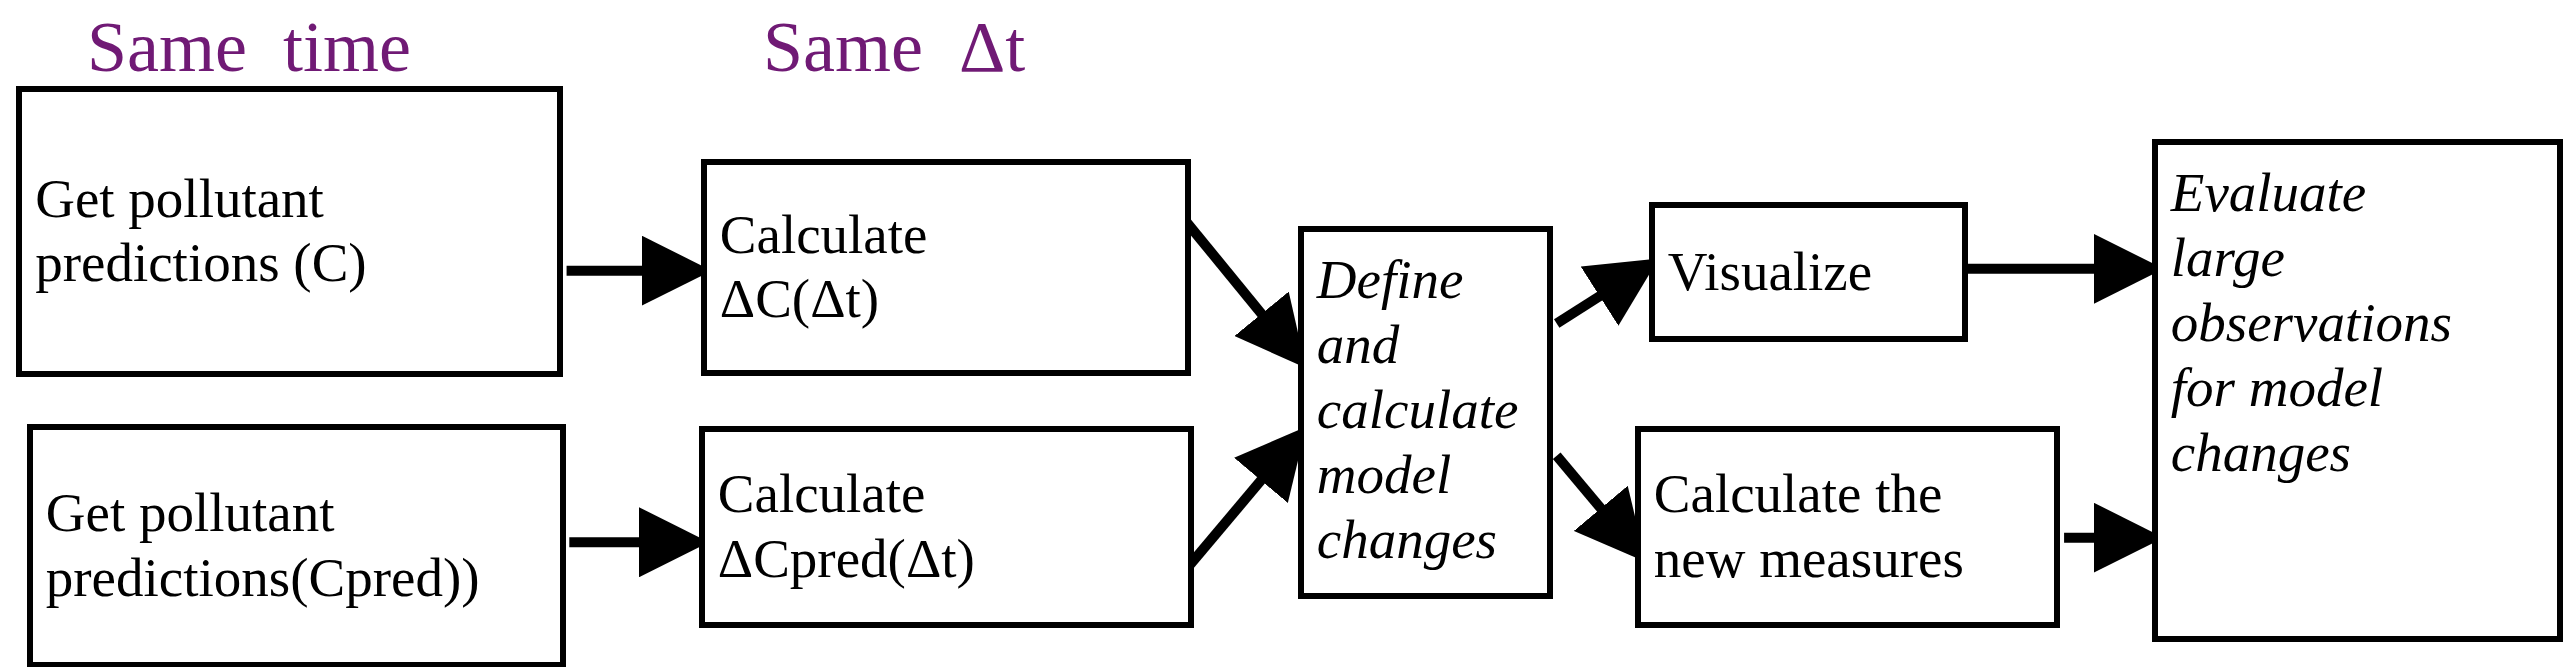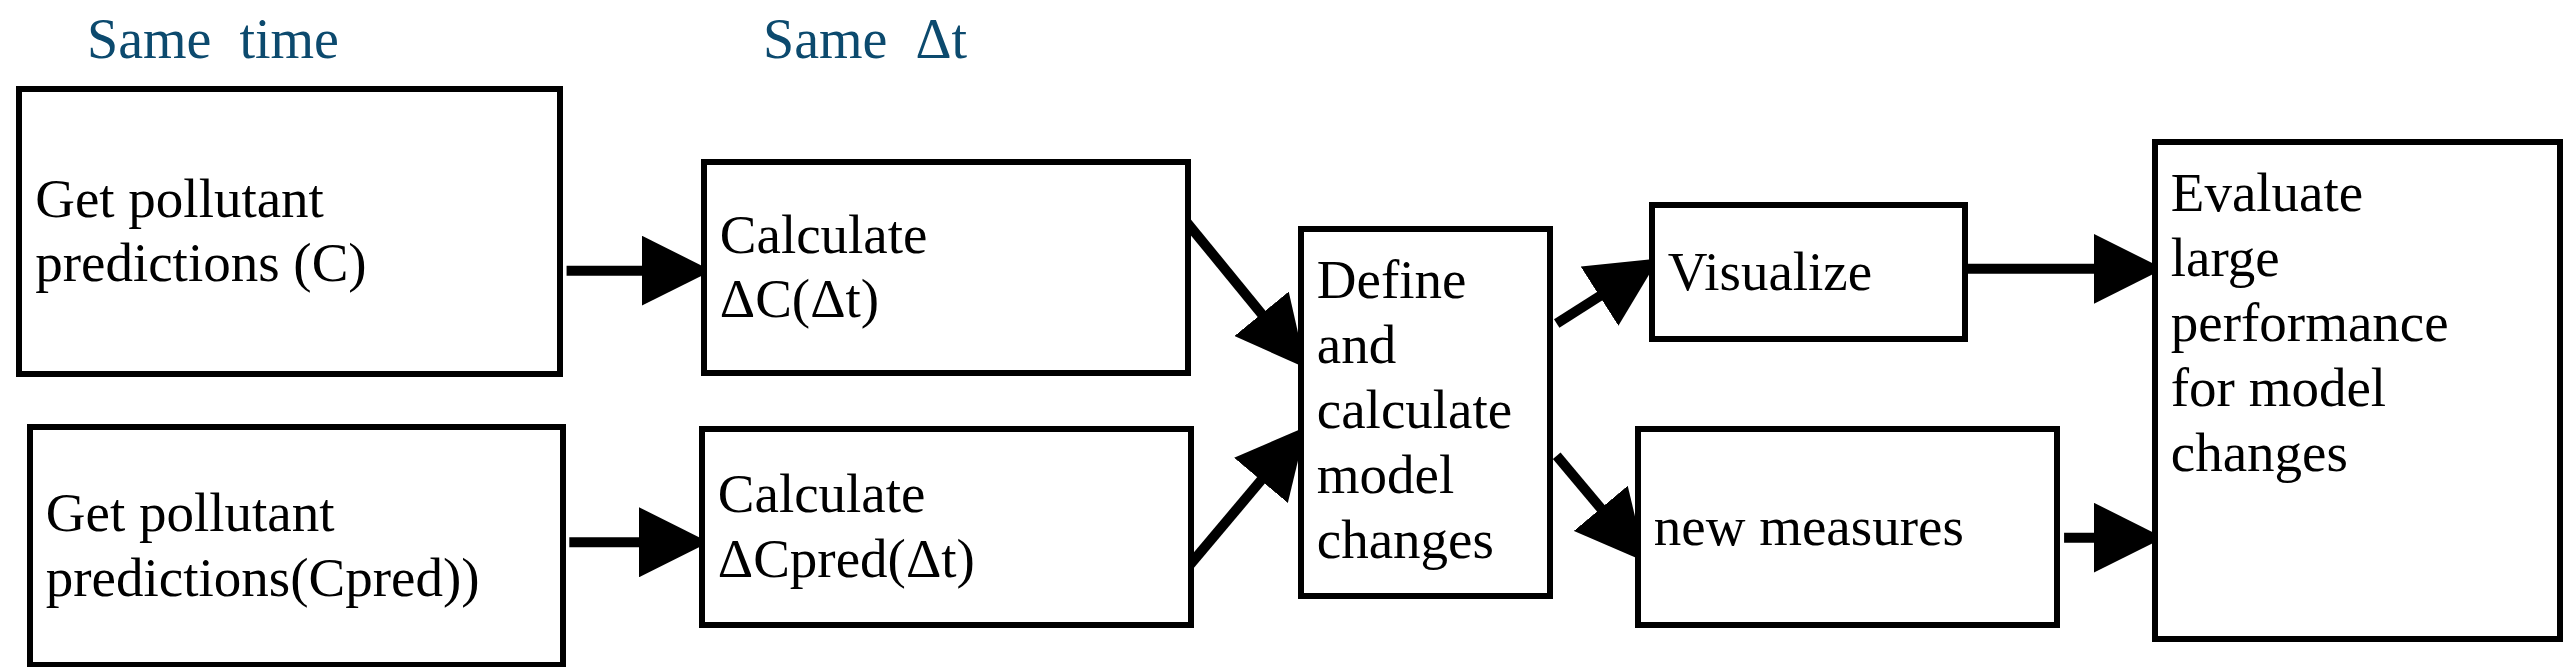--- a/index.html
+++ b/index.html
@@ -11,40 +11,40 @@
     position: relative;
     width: 2576px;
     height: 668px;
     background: #ffffff;
     overflow: hidden;
     font-family: "Liberation Serif", "DejaVu Serif", serif;
     color: #000000;
   }
   .hdr {
     position: absolute;
-    font-size: 56px;
+    font-size: 72px;
     line-height: 1.0;
     white-space: pre;
-    color: #0c4a6e;
+    color: #701a75;
   }
   .nodebox {
     position: absolute;
     border: 6.4px solid #000000;
     background: #ffffff;
     box-sizing: border-box;
   }
   .nodebox .txt {
     position: absolute;
     left: 12.8px;
     right: 5.5px;
     font-size: 55px;
     line-height: 1.18;
     color: #000;
   }
-  .t-top { top: 16.4px; }
+  .t-top { top: 16.4px; font-style: italic; }
   .t-mid { top: 50%; transform: translateY(-50%); }
   svg.arrows {
     position: absolute;
     left: 0; top: 0;
     width: 2576px;
     height: 668px;
     pointer-events: none;
     overflow: visible;
   }
 </style>
@@ -109,28 +109,29 @@
           <div>changes</div>
         </div>
       </div>
       <div class="nodebox" style="left: 1649px; top: 202px; width: 319px; height: 140px;">
         <div class="txt t-mid">
           <div>Visualize</div>
         </div>
       </div>
       <div class="nodebox" style="left: 1635px; top: 426px; width: 425px; height: 202px;">
         <div class="txt t-mid">
+          <div>Calculate  the</div>
           <div>new  measures</div>
         </div>
       </div>
       <div class="nodebox" style="left: 2152px; top: 139px; width: 411px; height: 503px;">
         <div class="txt t-top">
           <div>Evaluate</div>
           <div>large</div>
-          <div>performance</div>
+          <div>observations</div>
           <div>for  model</div>
           <div>changes</div>
         </div>
       </div>
     </div>
 
 </div>
 
 
 </body></html>

